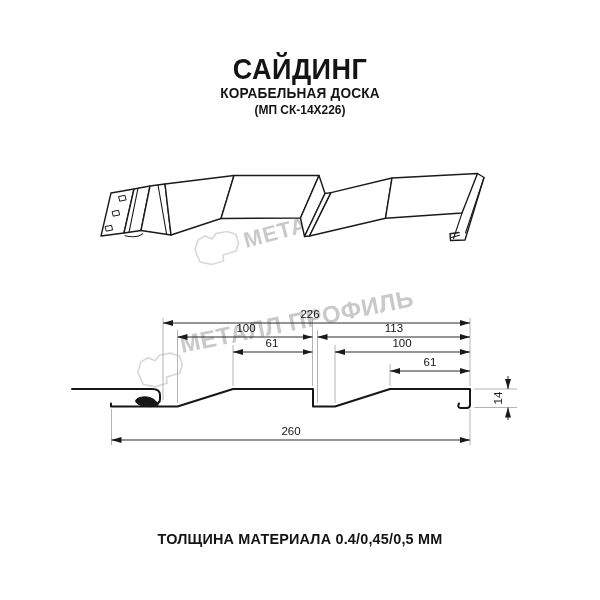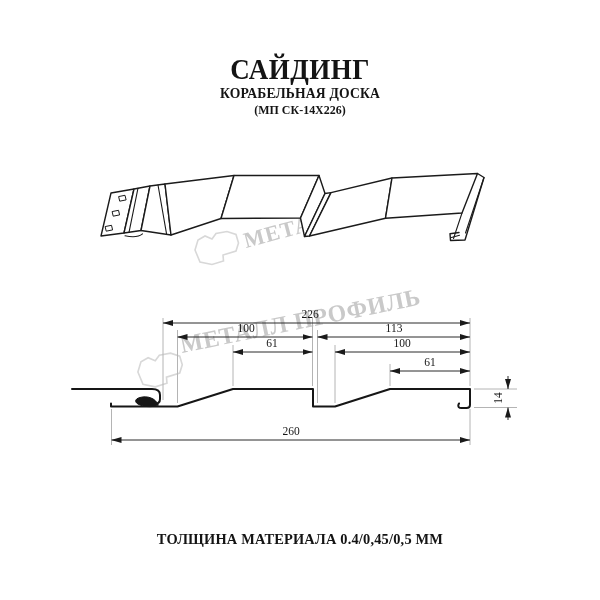--- a/index.html
+++ b/index.html
@@ -1,17 +1,17 @@
 <!DOCTYPE html>
 <html><head>
 <meta charset="utf-8">
 <style>
   html,body{margin:0;padding:0;background:#ffffff;}
   .canvas{position:relative;width:600px;height:600px;background:#fff;overflow:hidden;
-          font-family:Liberation Serif, serif;color:#141414;border-radius:6px;}
+          font-family:Liberation Sans, sans-serif;color:#141414;border-radius:6px;}
   .t{position:absolute;left:0;width:600px;text-align:center;white-space:nowrap;}
   .title-main{top:52px;font-size:30px;font-weight:bold;letter-spacing:.5px;transform:scaleX(.9);}
   .title-sub{top:84px;font-size:15.5px;font-weight:bold;letter-spacing:.2px;transform:scaleX(.88);}
   .title-code{top:102px;font-size:13px;font-weight:bold;transform:scaleX(.92);}
   .footer-line{top:530px;font-size:15.5px;font-weight:bold;letter-spacing:.2px;transform:scaleX(.93);}
   svg{position:absolute;left:0;top:0;}
   .dimtxt{font-size:11.5px;fill:#161616;}
   .wm{font-weight:bold;fill:#c9c9c9;}
 </style>
 </head>

